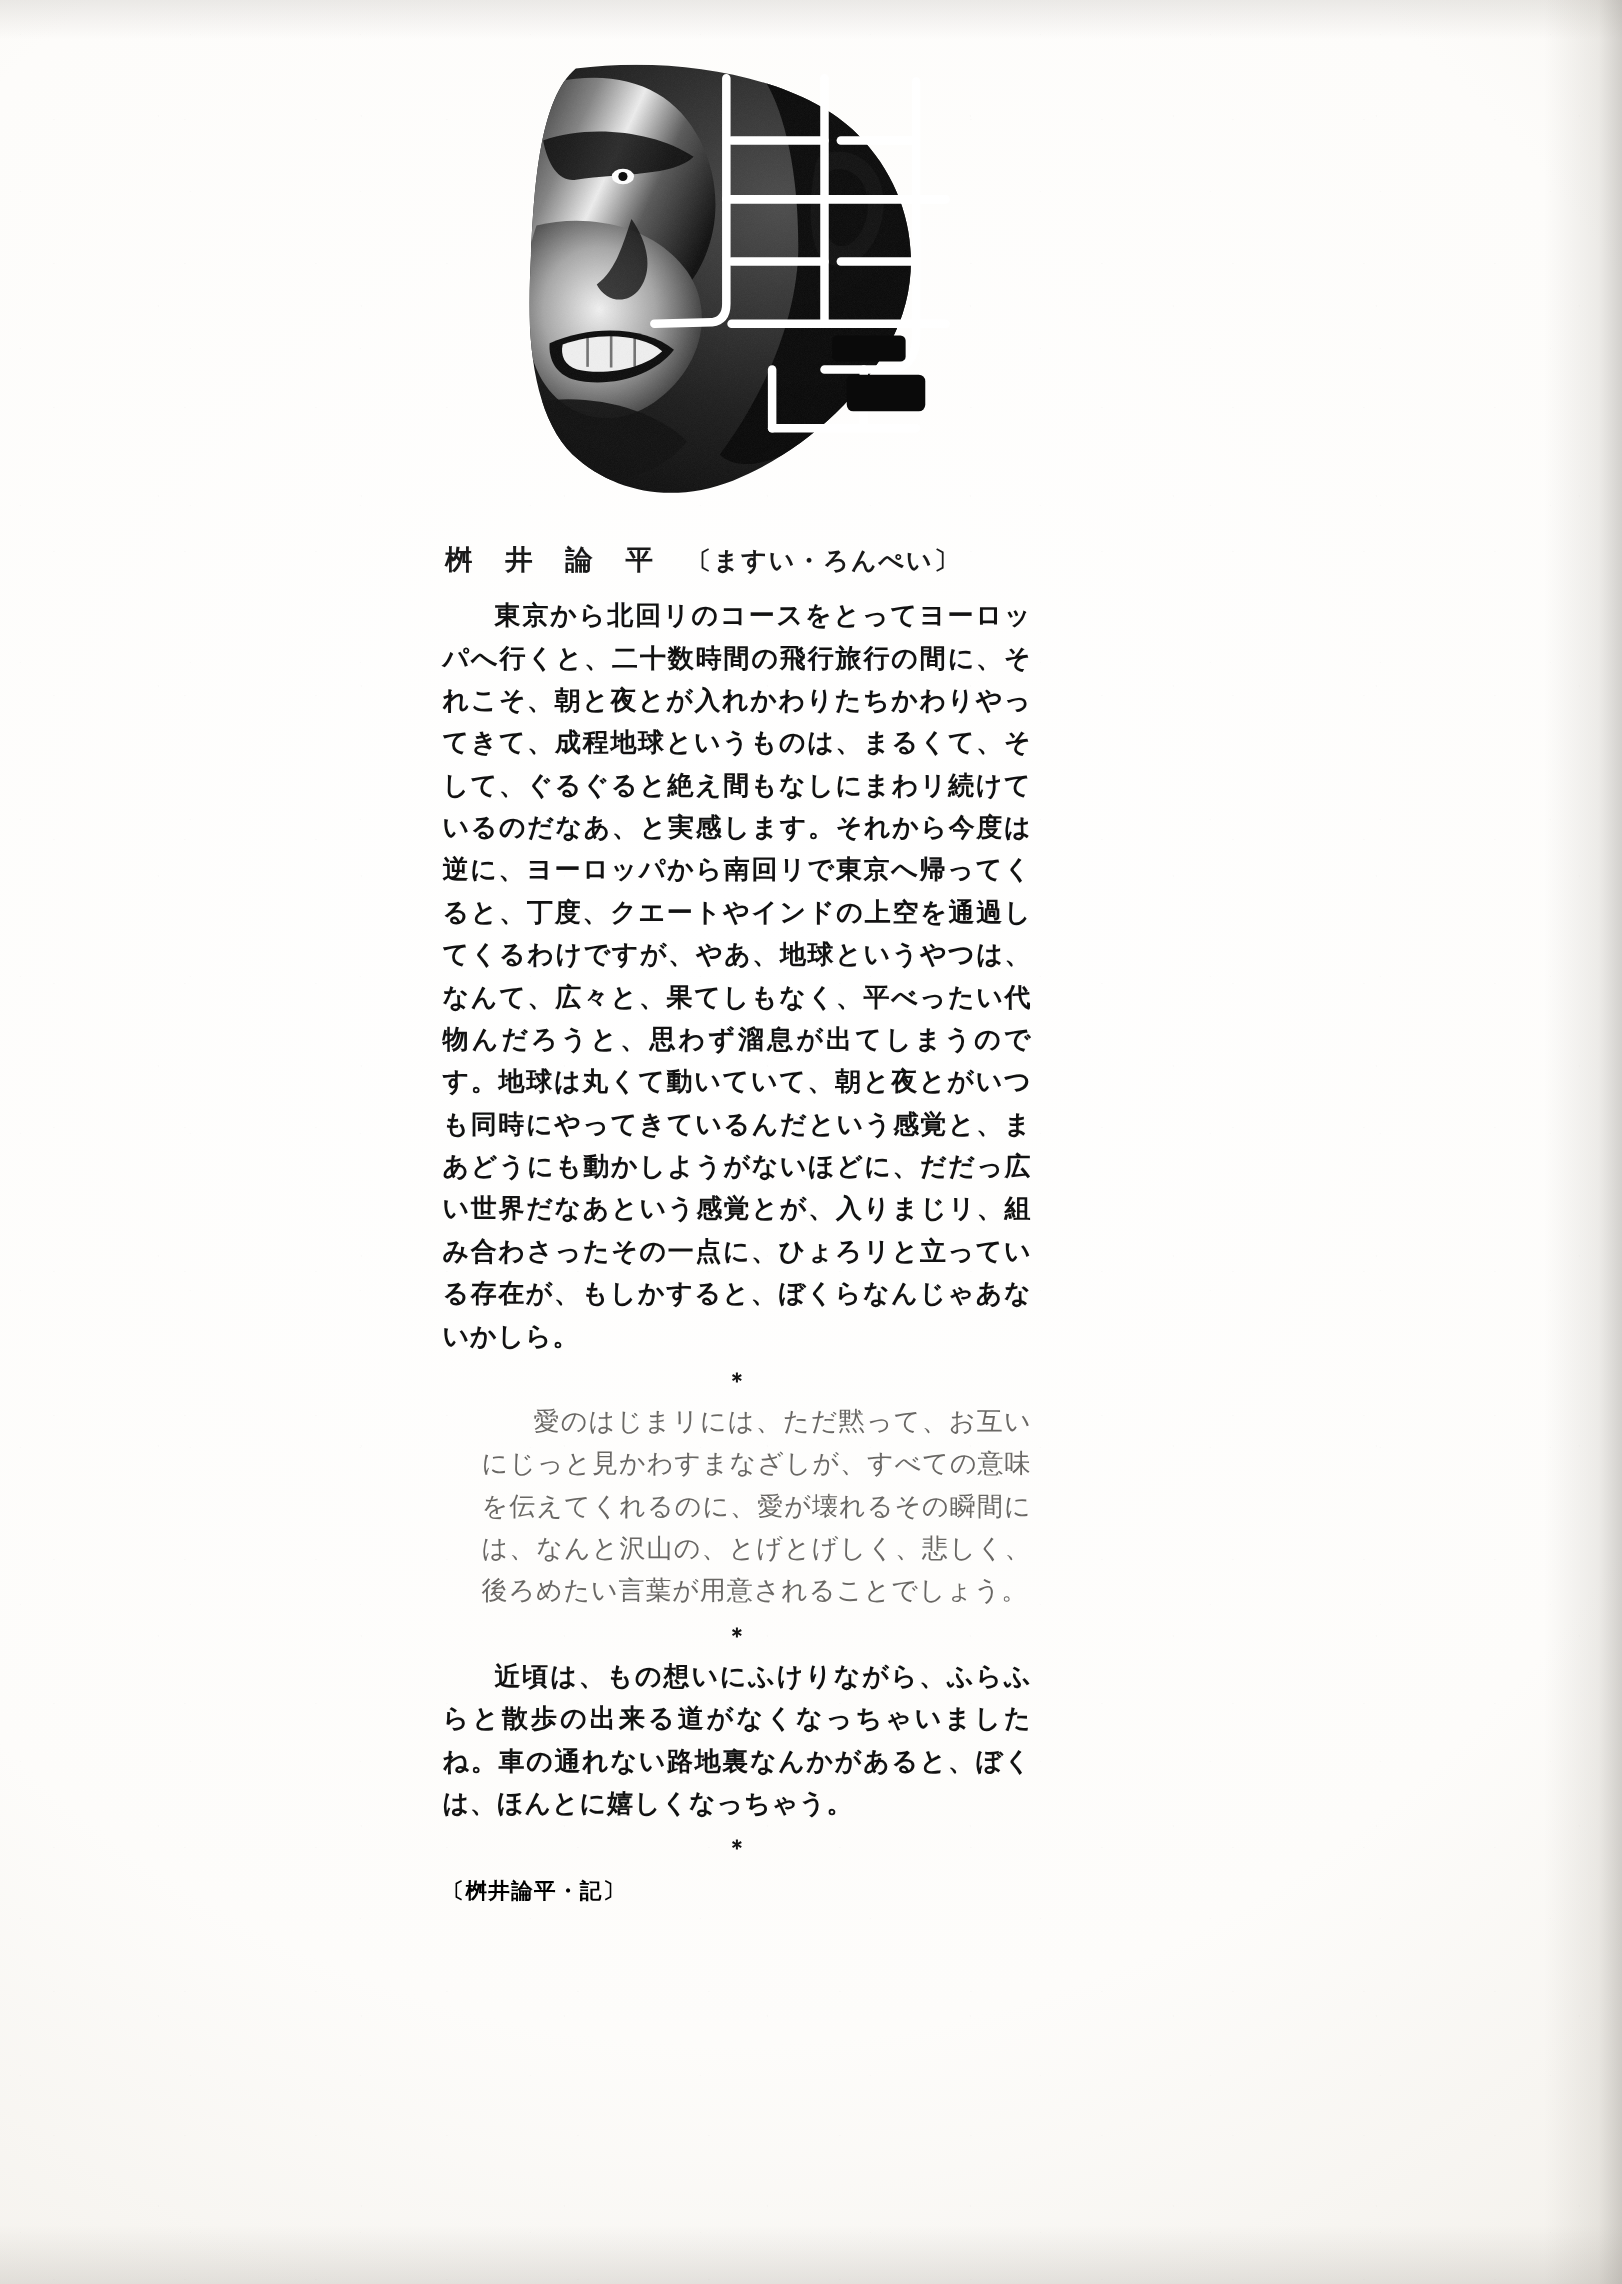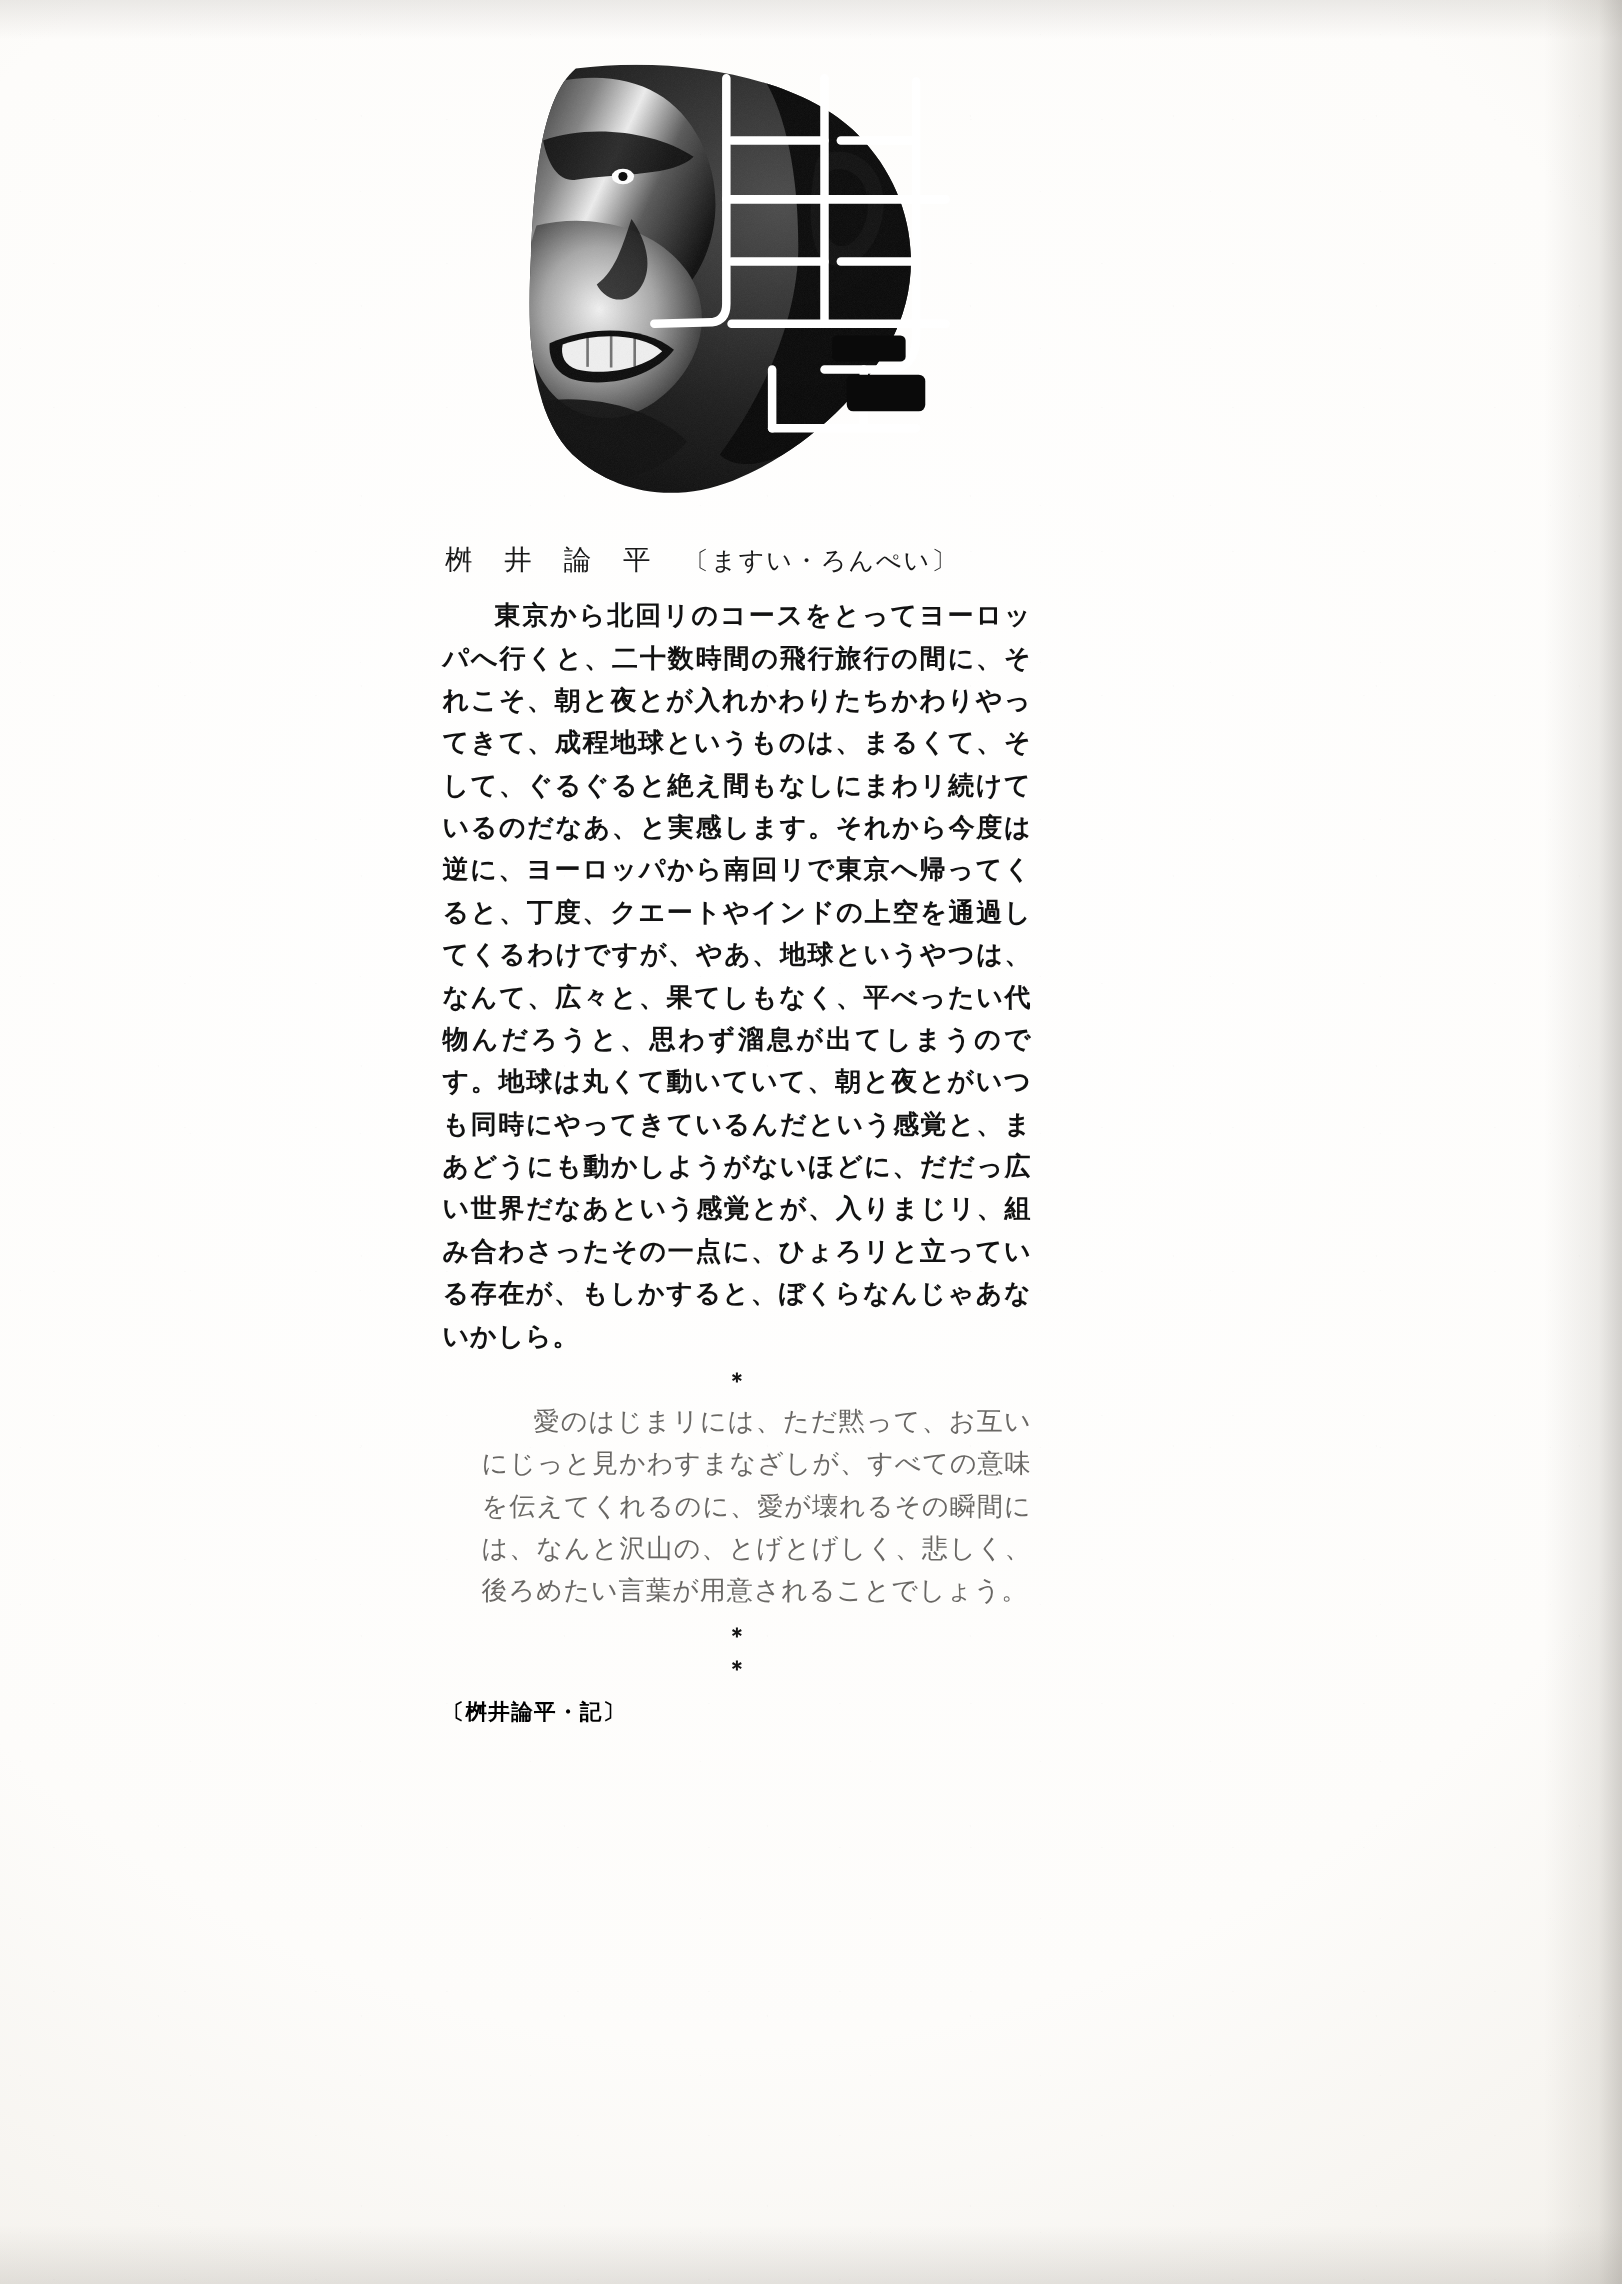--- a/index.html
+++ b/index.html
@@ -72,21 +72,21 @@
     width: 589px;
     height: 471px;
   }
 
   
   .name-line {
     margin-top: 9.2px;
     margin-left: 13px;
     font-family: "DejaVu Sans", sans-serif;
     font-size: 27.5px;
-    font-weight: 400;
+    font-weight: 700;
     letter-spacing: 0.10em;
     color: #1a1a1a;
     white-space: nowrap;
   }
   .name-line .kanji {
     letter-spacing: 0.42em;
   }
   .name-line .reading {
     font-size: 25px;
     letter-spacing: 0.08em;
@@ -268,20 +268,21 @@
   <div class="body-block">
 
     <p class="para plain">東京から北回リのコースをとってヨーロッパへ行くと、二十数時間の飛行旅行の間に、それこそ、朝と夜とが入れかわりたちかわりやってきて、成程地球というものは、まるくて、そして、ぐるぐると絶え間もなしにまわリ続けているのだなあ、と実感します。それから今度は逆に、ヨーロッパから南回リで東京へ帰ってくると、丁度、クエートやインドの上空を通過してくるわけですが、やあ、地球というやつは、なんて、広々と、果てしもなく、平べったい代物んだろうと、思わず溜息が出てしまうのです。地球は丸くて動いていて、朝と夜とがいつも同時にやってきているんだという感覚と、まあどうにも動かしようがないほどに、だだっ広い世界だなあという感覚とが、入りまじリ、組み合わさったその一点に、ひょろリと立っている存在が、もしかすると、ぼくらなんじゃあないかしら。</p>
 
     <div class="sep">＊</div>
 
     <p class="para light">愛のはじまリには、ただ黙って、お互いにじっと見かわすまなざしが、すべての意味を伝えてくれるのに、愛が壊れるその瞬間には、なんと沢山の、とげとげしく、悲しく、後ろめたい言葉が用意されることでしょう。</p>
 
     <div class="sep">＊</div>
 
+    <p class="para plain">近頃は、もの想いにふけりながら、ふらふらと散歩の出来る道がなくなっちゃいましたね。車の通れない路地裏なんかがあると、ぼくは、ほんとに嬉しくなっちゃう。</p>
 
     <div class="sep">＊</div>
 
 
     <div class="signature">〔桝井論平・記〕</div>
   </div>
 
 </div>
 
 

